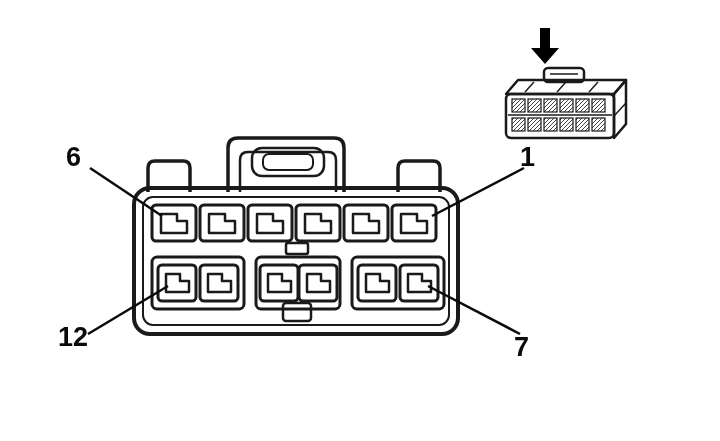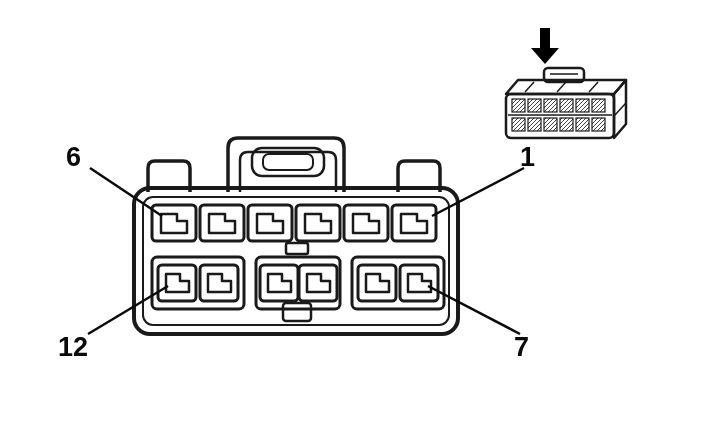--- a/index.html
+++ b/index.html
@@ -25,21 +25,21 @@
   .pin-label {
     position: absolute;
     font-weight: bold;
     font-size: 27px;
     color: #0a0a0a;
     line-height: 1;
     user-select: none;
   }
   .lbl-top-left     { left: 66px;  top: 144px; }
   .lbl-top-right    { left: 520px; top: 144px; }
-  .lbl-bottom-left  { left: 58px;  top: 334px; }
+  .lbl-bottom-left  { left: 58px;  top: 324px; }
   .lbl-bottom-right { left: 514px; top: 334px; }
 </style>
 </head>
 <body>
 
 <div class="stage">
 
   <svg width="720" height="441" viewBox="0 0 720 441">
     <defs>
       <pattern id="hatch" width="4" height="4" patternUnits="userSpaceOnUse">

